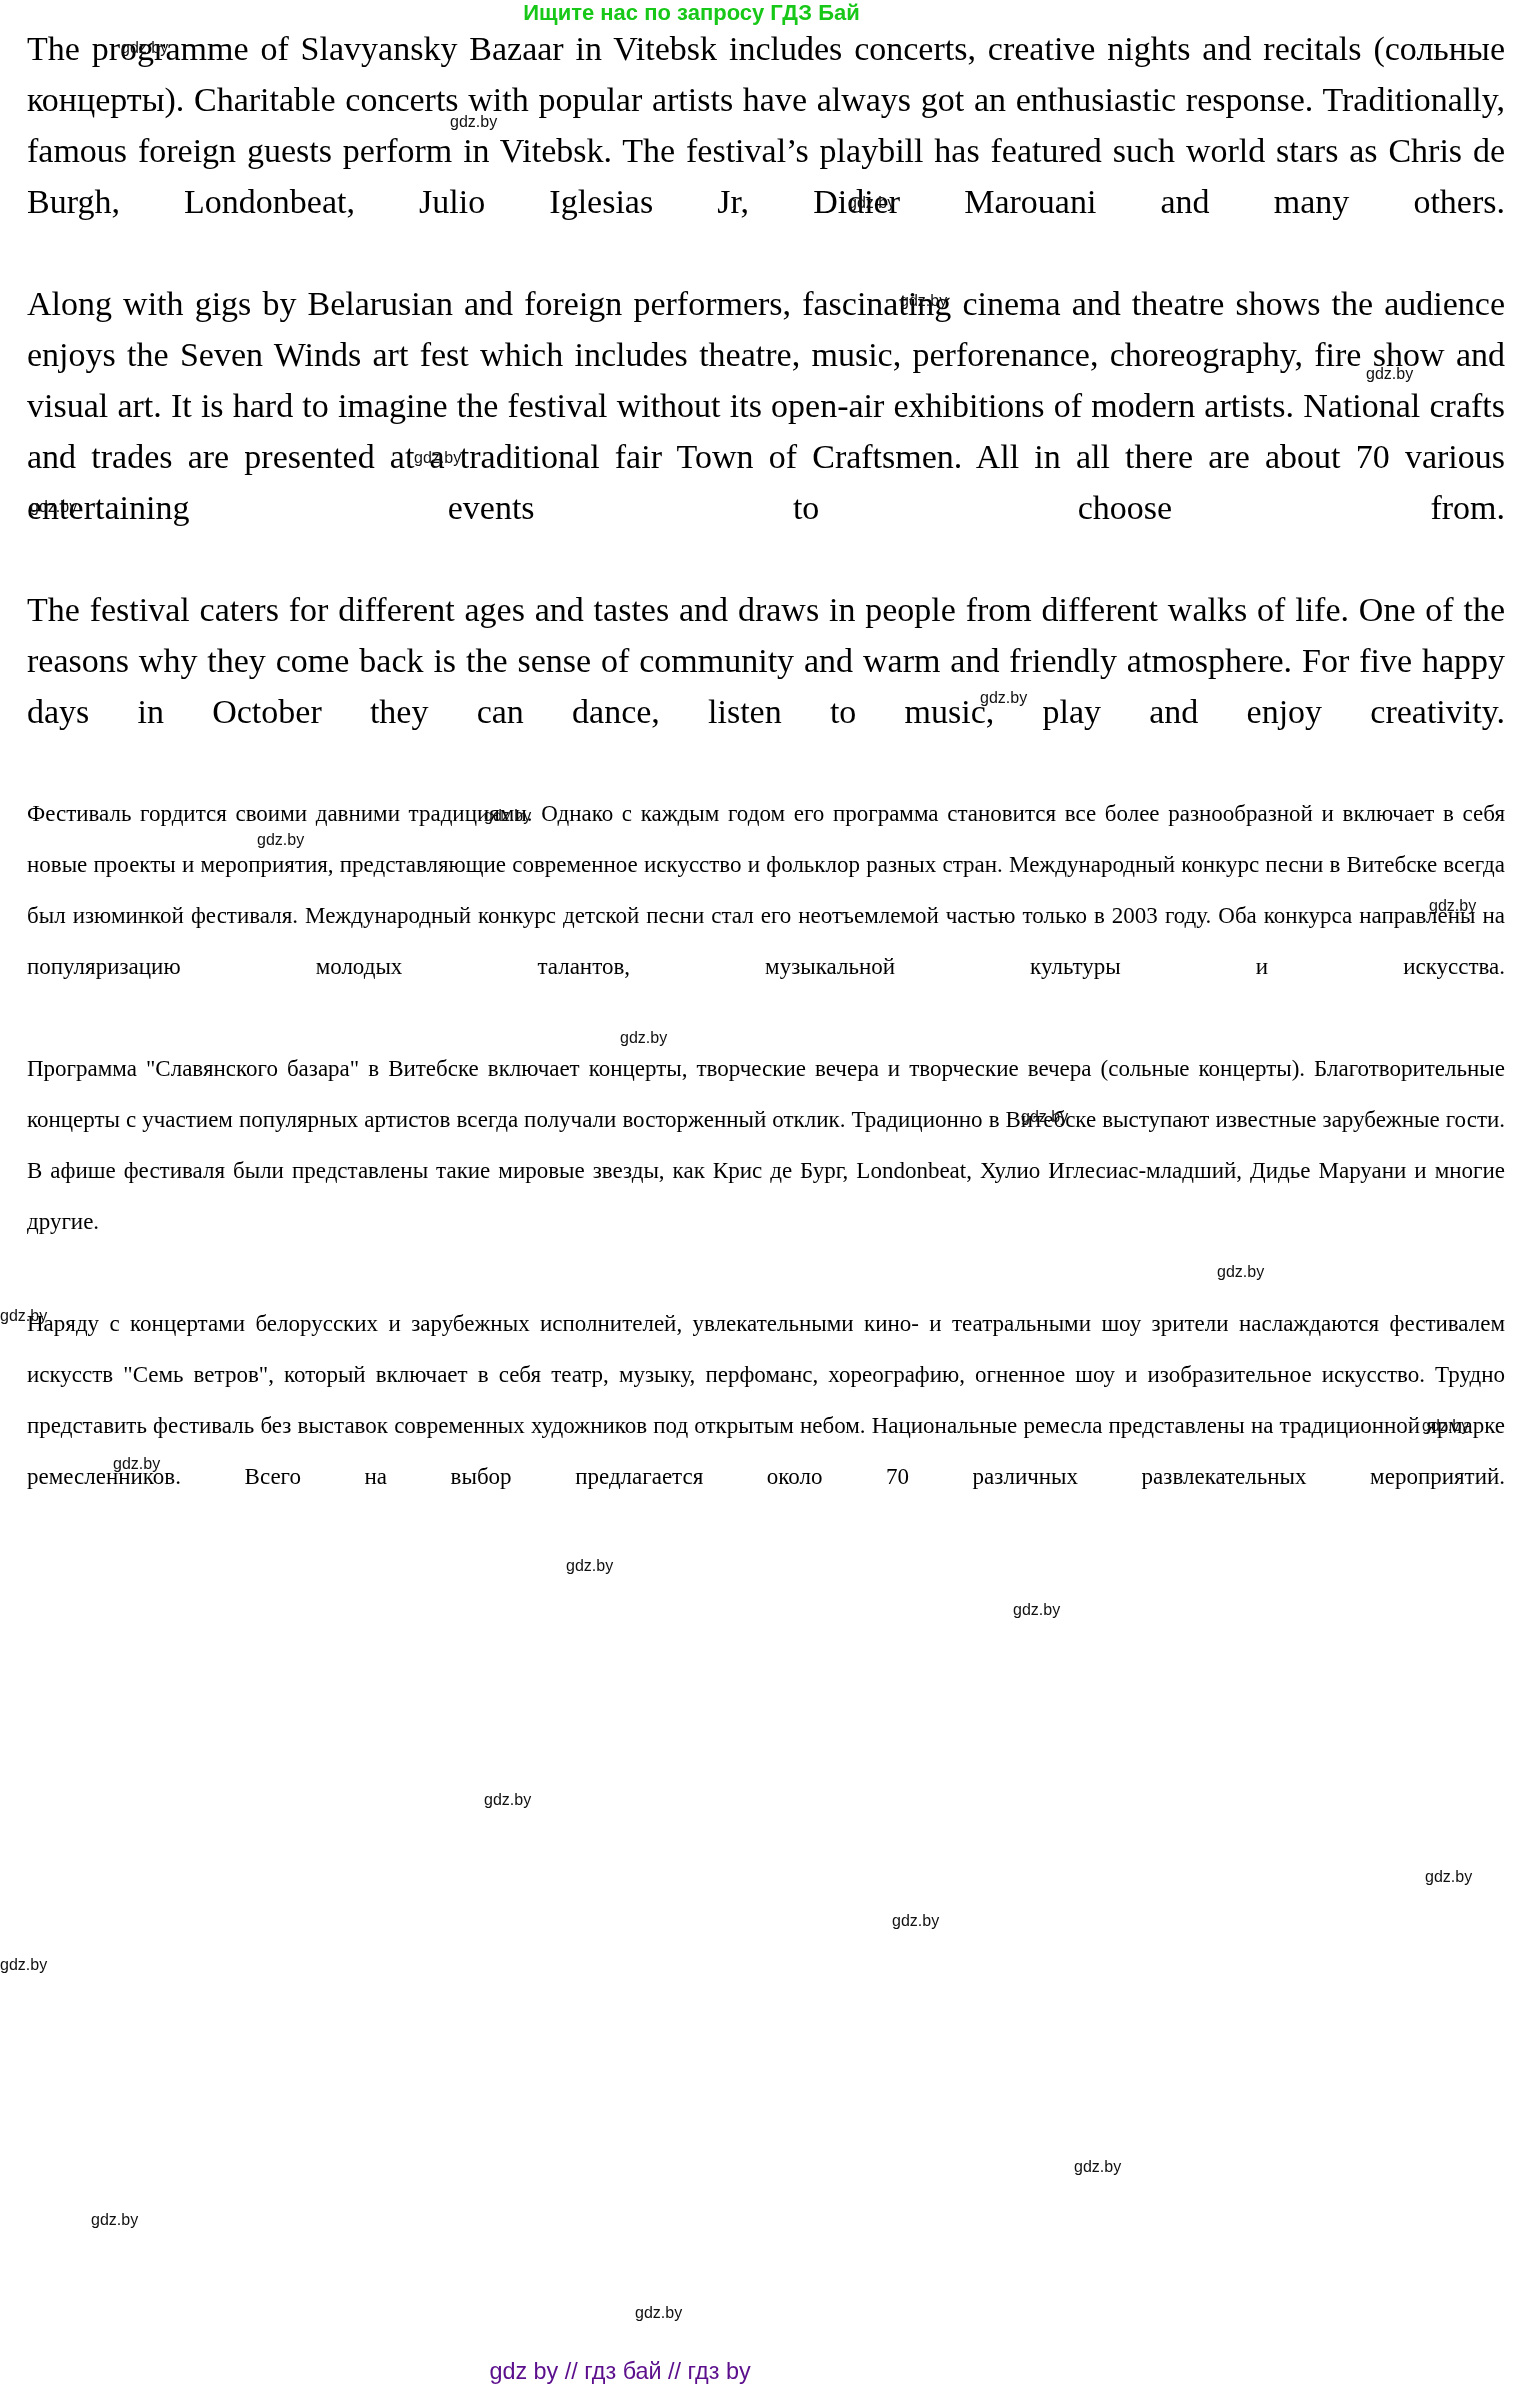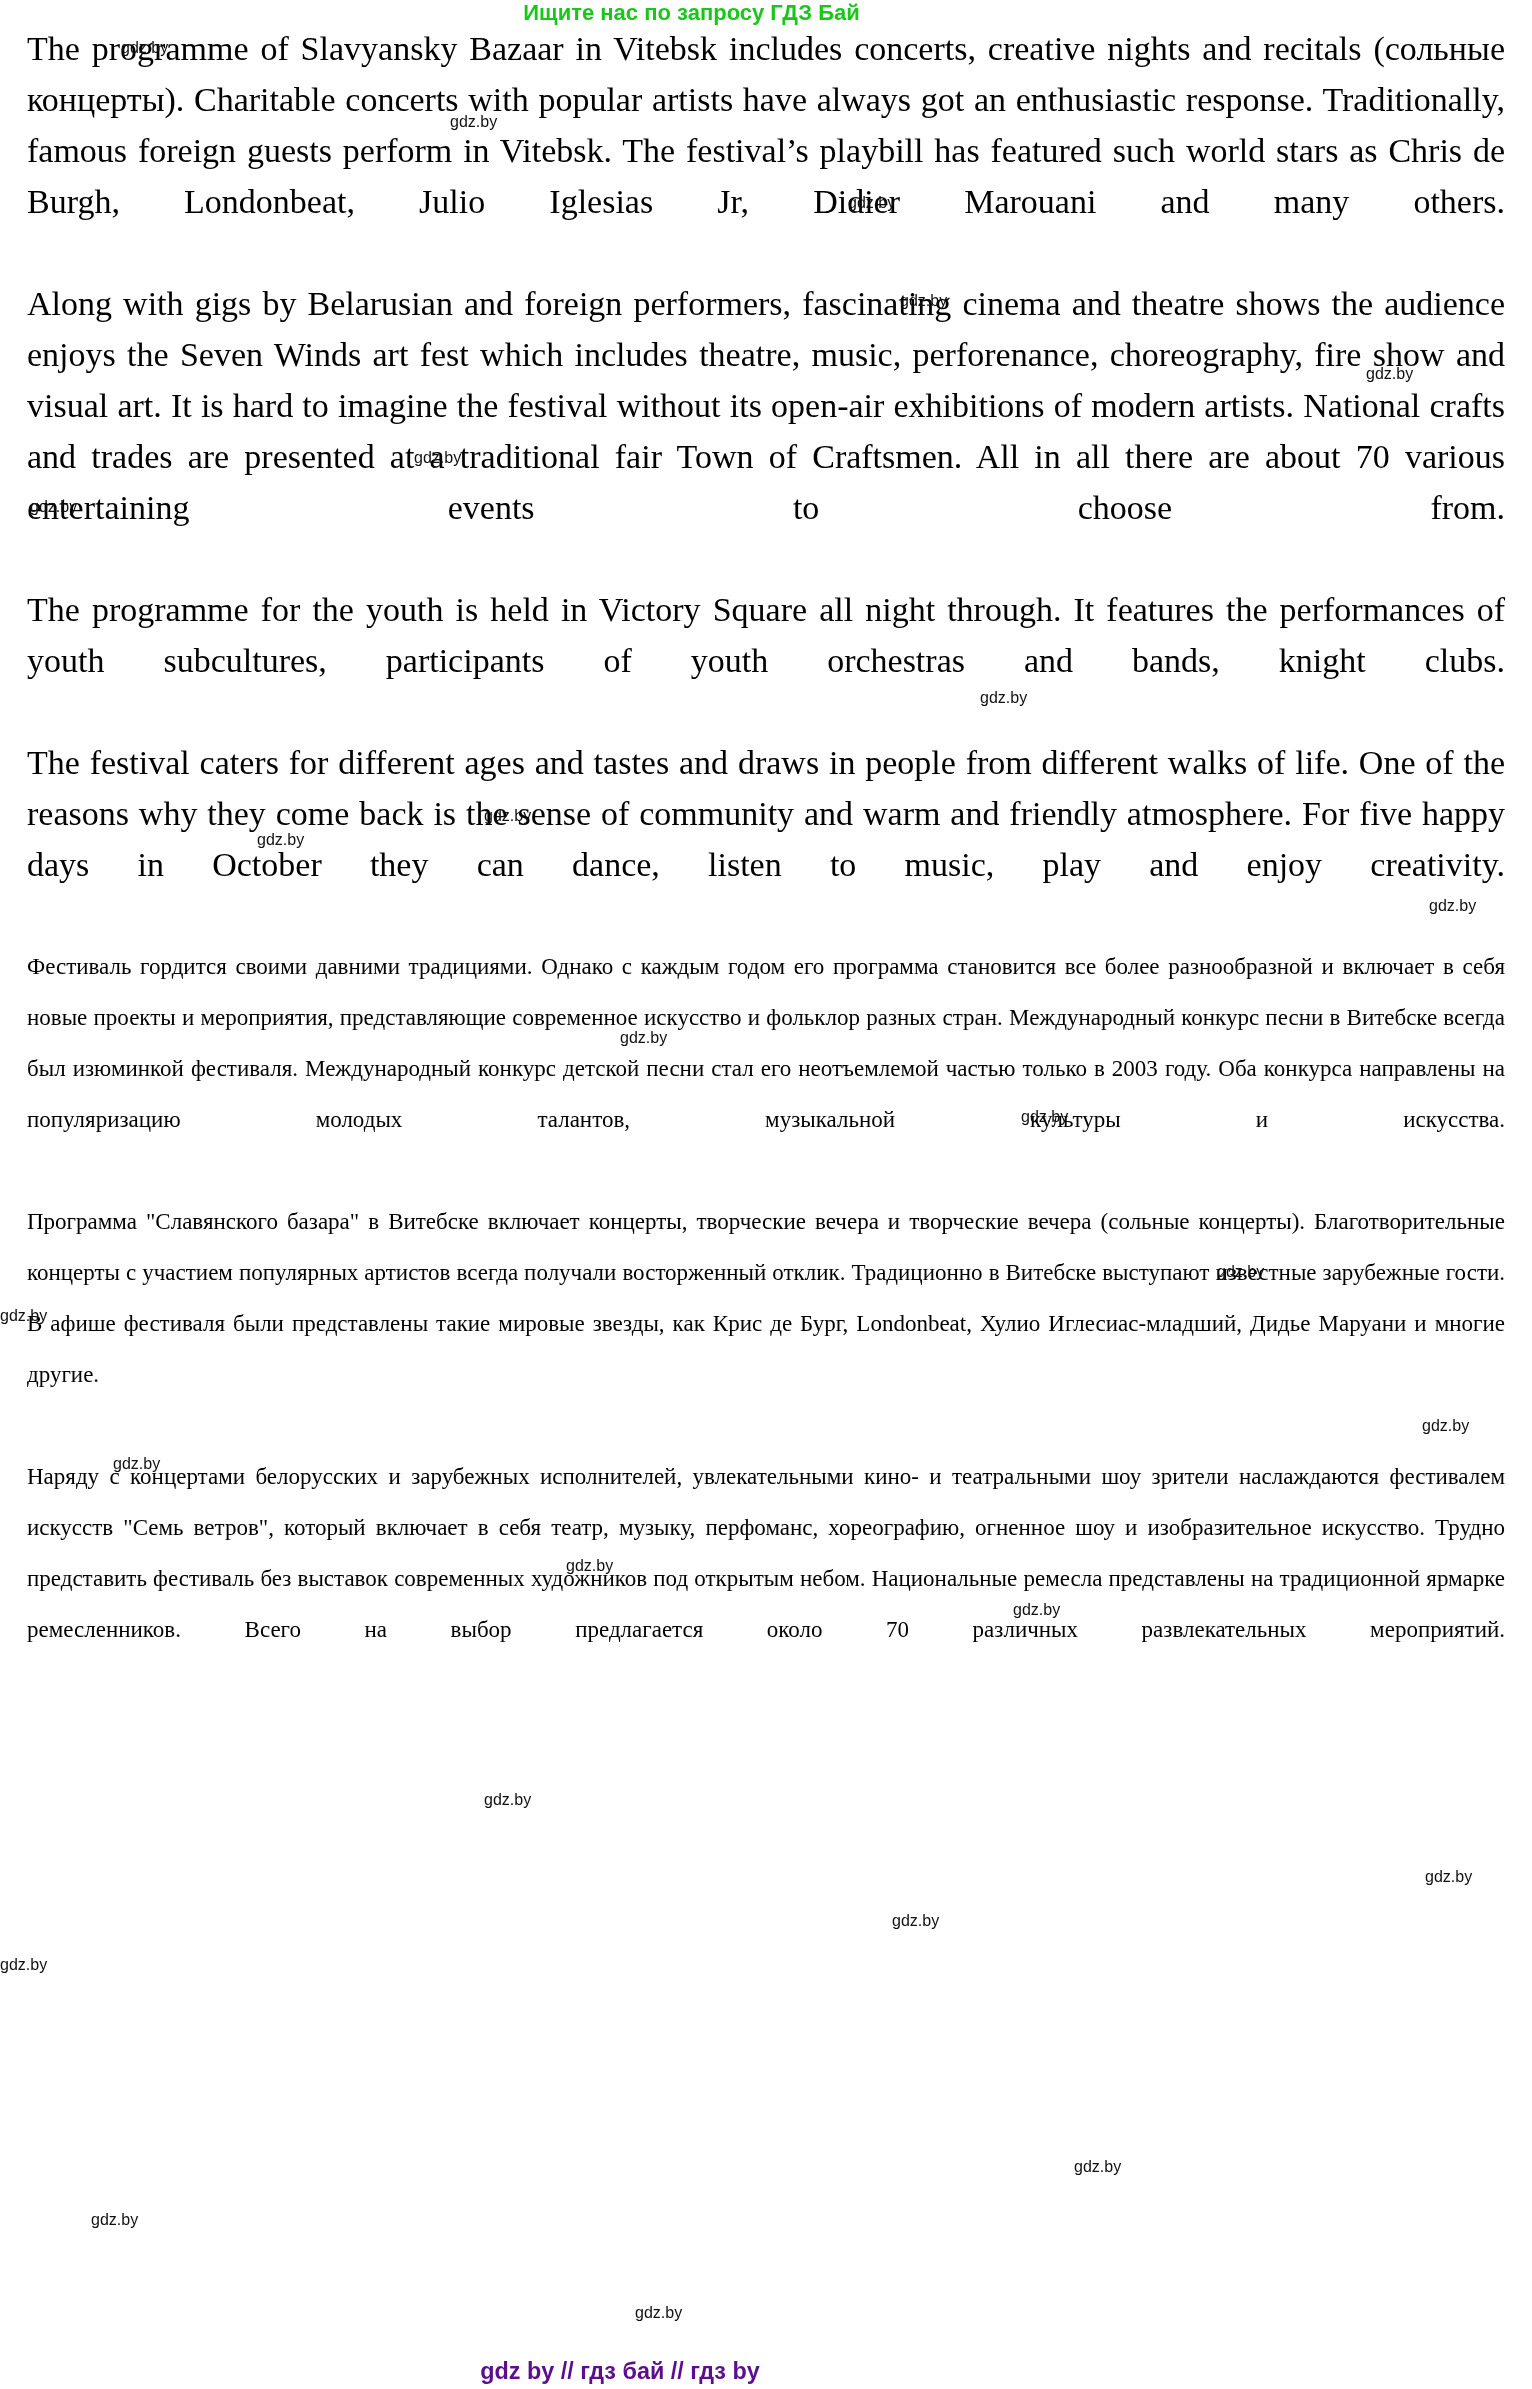--- a/index.html
+++ b/index.html
@@ -79,35 +79,34 @@
 
   
   .footer-mark {
     position: absolute;
     left: 0;
     top: 2358px;
     width: 1240px;
     text-align: center;
     font-family: "Liberation Sans", "DejaVu Sans", sans-serif;
     font-size: 23.4px;
-    font-weight: 700;
+    font-weight: 400;
     color: #5b0f8c;
     white-space: nowrap;
   }
 </style>
 </head>
 <body>
 
 <div class="promo-banner">Ищите нас по запросу ГДЗ Бай</div>
 
 <div class="page-body">
 
   <p class="para">The programme of Slavyansky Bazaar in Vitebsk includes concerts, creative nights and recitals (сольные концерты). Charitable concerts with popular artists have always got an enthusiastic response. Traditionally, famous foreign guests perform in Vitebsk. The festival’s playbill has featured such world stars as Chris de Burgh, Londonbeat, Julio Iglesias Jr, Didier Marouani and many others.</p>
   <p class="para">Along with gigs by Belarusian and foreign performers, fascinating cinema and theatre shows the audience enjoys the Seven Winds art fest which includes theatre, music, perforenance, choreography, fire show and visual art. It is hard to imagine the festival without its open-air exhibitions of modern artists. National crafts and trades are presented at a traditional fair Town of Craftsmen. All in all there are about 70 various entertaining events to choose from.</p>
-  <p class="para">The programme for the youth is held in Victory Square all night through. It features the performances of youth subcultures, participants of youth orchestras and bands, knight clubs.</p>
   <p class="para">The festival caters for different ages and tastes and draws in people from different walks of life. One of the reasons why they come back is the sense of community and warm and friendly atmosphere. For five happy days in October they can dance, listen to music, play and enjoy creativity.</p>
   <p class="para para-ru">Фестиваль гордится своими давними традициями. Однако с каждым годом его программа становится все более разнообразной и включает в себя новые проекты и мероприятия, представляющие современное искусство и фольклор разных стран. Международный конкурс песни в Витебске всегда был изюминкой фестиваля. Международный конкурс детской песни стал его неотъемлемой частью только в 2003 году. Оба конкурса направлены на популяризацию молодых талантов, музыкальной культуры и искусства.</p>
   <p class="para para-ru">Программа "Славянского базара" в Витебске включает концерты, творческие вечера и творческие вечера (сольные концерты). Благотворительные концерты с участием популярных артистов всегда получали восторженный отклик. Традиционно в Витебске выступают известные зарубежные гости. В афише фестиваля были представлены такие мировые звезды, как Крис де Бург, Londonbeat, Хулио Иглесиас-младший, Дидье Маруани и многие другие.</p>
   <p class="para para-ru">Наряду с концертами белорусских и зарубежных исполнителей, увлекательными кино- и театральными шоу зрители наслаждаются фестивалем искусств "Семь ветров", который включает в себя театр, музыку, перфоманс, хореографию, огненное шоу и изобразительное искусство. Трудно представить фестиваль без выставок современных художников под открытым небом. Национальные ремесла представлены на традиционной ярмарке ремесленников. Всего на выбор предлагается около 70 различных развлекательных мероприятий.</p>
 
 </div>
 
 <div id="watermark-layer">
     <span class="wm" style="left: 121px; top: 40px; color: rgb(17, 17, 17);">gdz.by</span>
     <span class="wm" style="left: 450px; top: 114px; color: rgb(17, 17, 17);">gdz.by</span>

